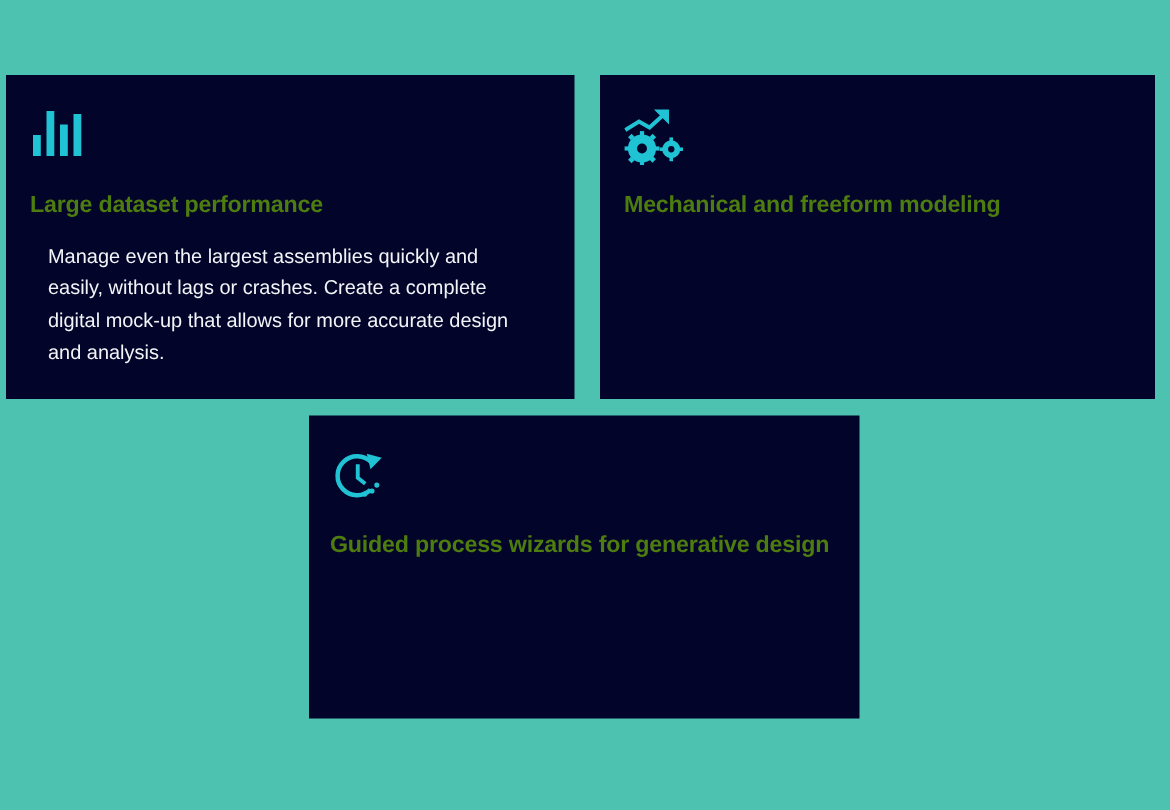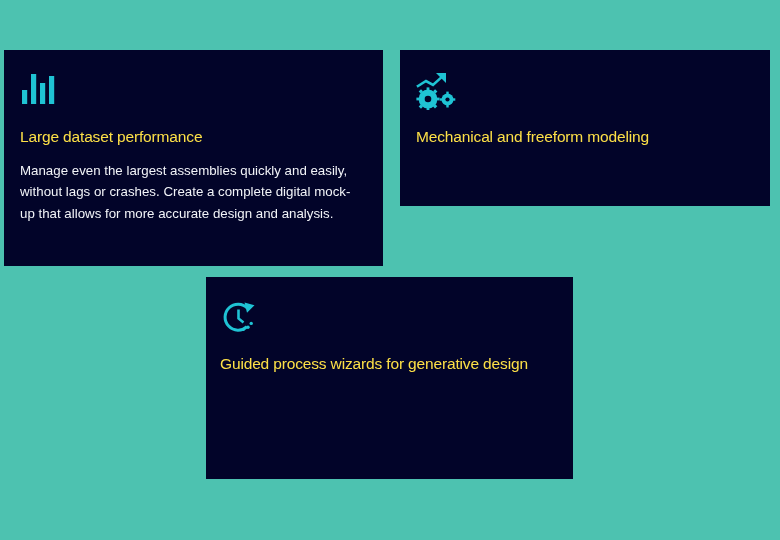--- a/index.html
+++ b/index.html
@@ -20,58 +20,58 @@
     width: 780px;
     height: 540px;
   }
   .card {
     position: absolute;
     background: #020429;
     box-sizing: border-box;
     overflow: hidden;
   }
   .card-1 { left: 4px;   top: 50px;  width: 379px; height: 216px; }
-  .card-2 { left: 400px; top: 50px;  width: 370px; height: 156px; }
+  .card-2 { left: 400px; top: 50px;  width: 370px; height: 216px; }
   .card-3 { left: 206px; top: 277px; width: 367px; height: 202px; }
 
   .card-inner {
     padding: 22px 20px 18px 16px;
   }
   .card-3 .card-inner {
     padding: 22px 24px 18px 14px;
   }
 
   .icon-wrap {
     display: block;
     height: 42px;
     line-height: 0;
     margin-bottom: 14px;
   }
   .icon-wrap svg {
     display: block;
   }
 
   .card-title {
-    color: #fde047;
+    color: #4d7c0f;
     font-size: 15.5px;
-    font-weight: normal;
+    font-weight: bold;
     letter-spacing: -0.15px;
     margin: 0 0 14px 0;
     line-height: 1.15;
     white-space: nowrap;
   }
   .card-3 .card-title {
     font-size: 15.5px;
   }
 
   .card-body {
     color: #f2f4f8;
     font-size: 13.3px;
     line-height: 21.5px;
-    margin: 0;
+    margin: 12px;
     max-width: 352px;
     font-weight: 400;
   }
   .card-2 .card-body { max-width: 340px; }
   .card-3 .card-body { max-width: 348px; }
 </style>
 </head>
 <body>
 
 <div class="stage">

